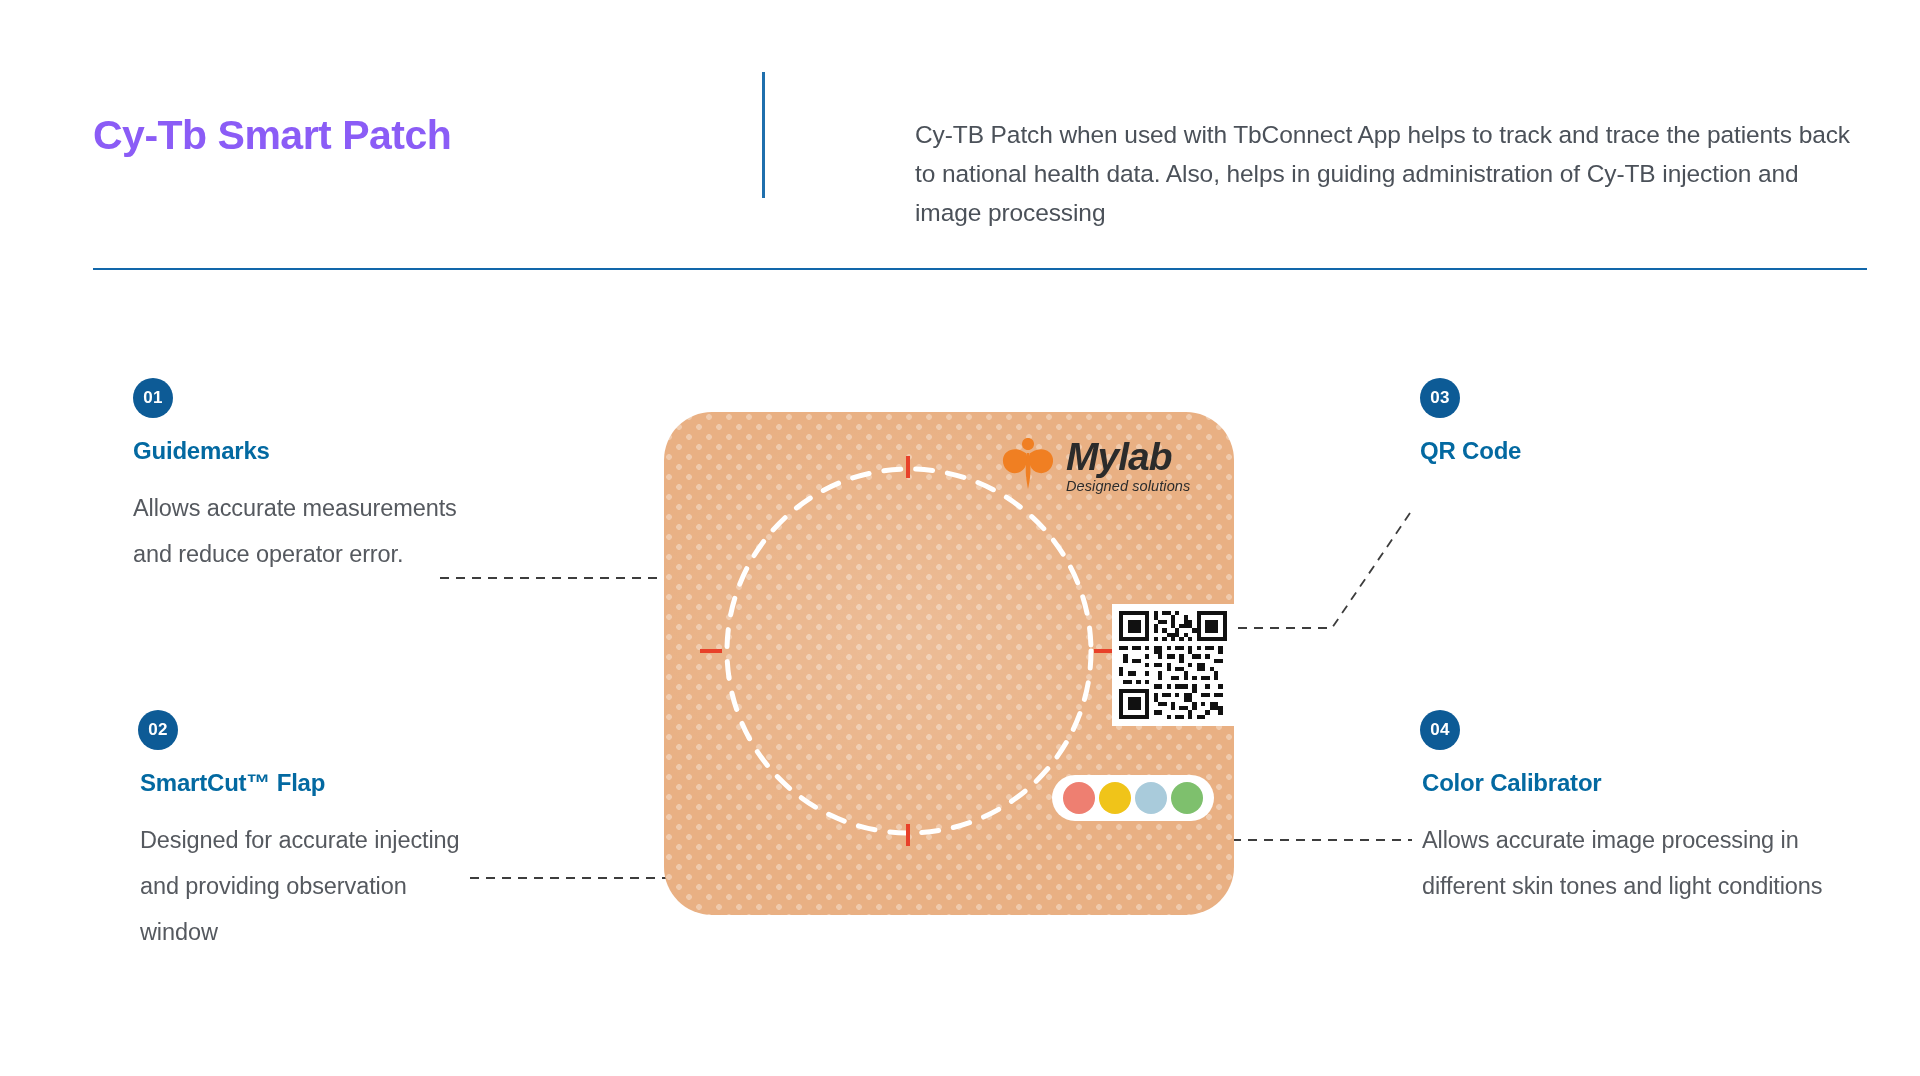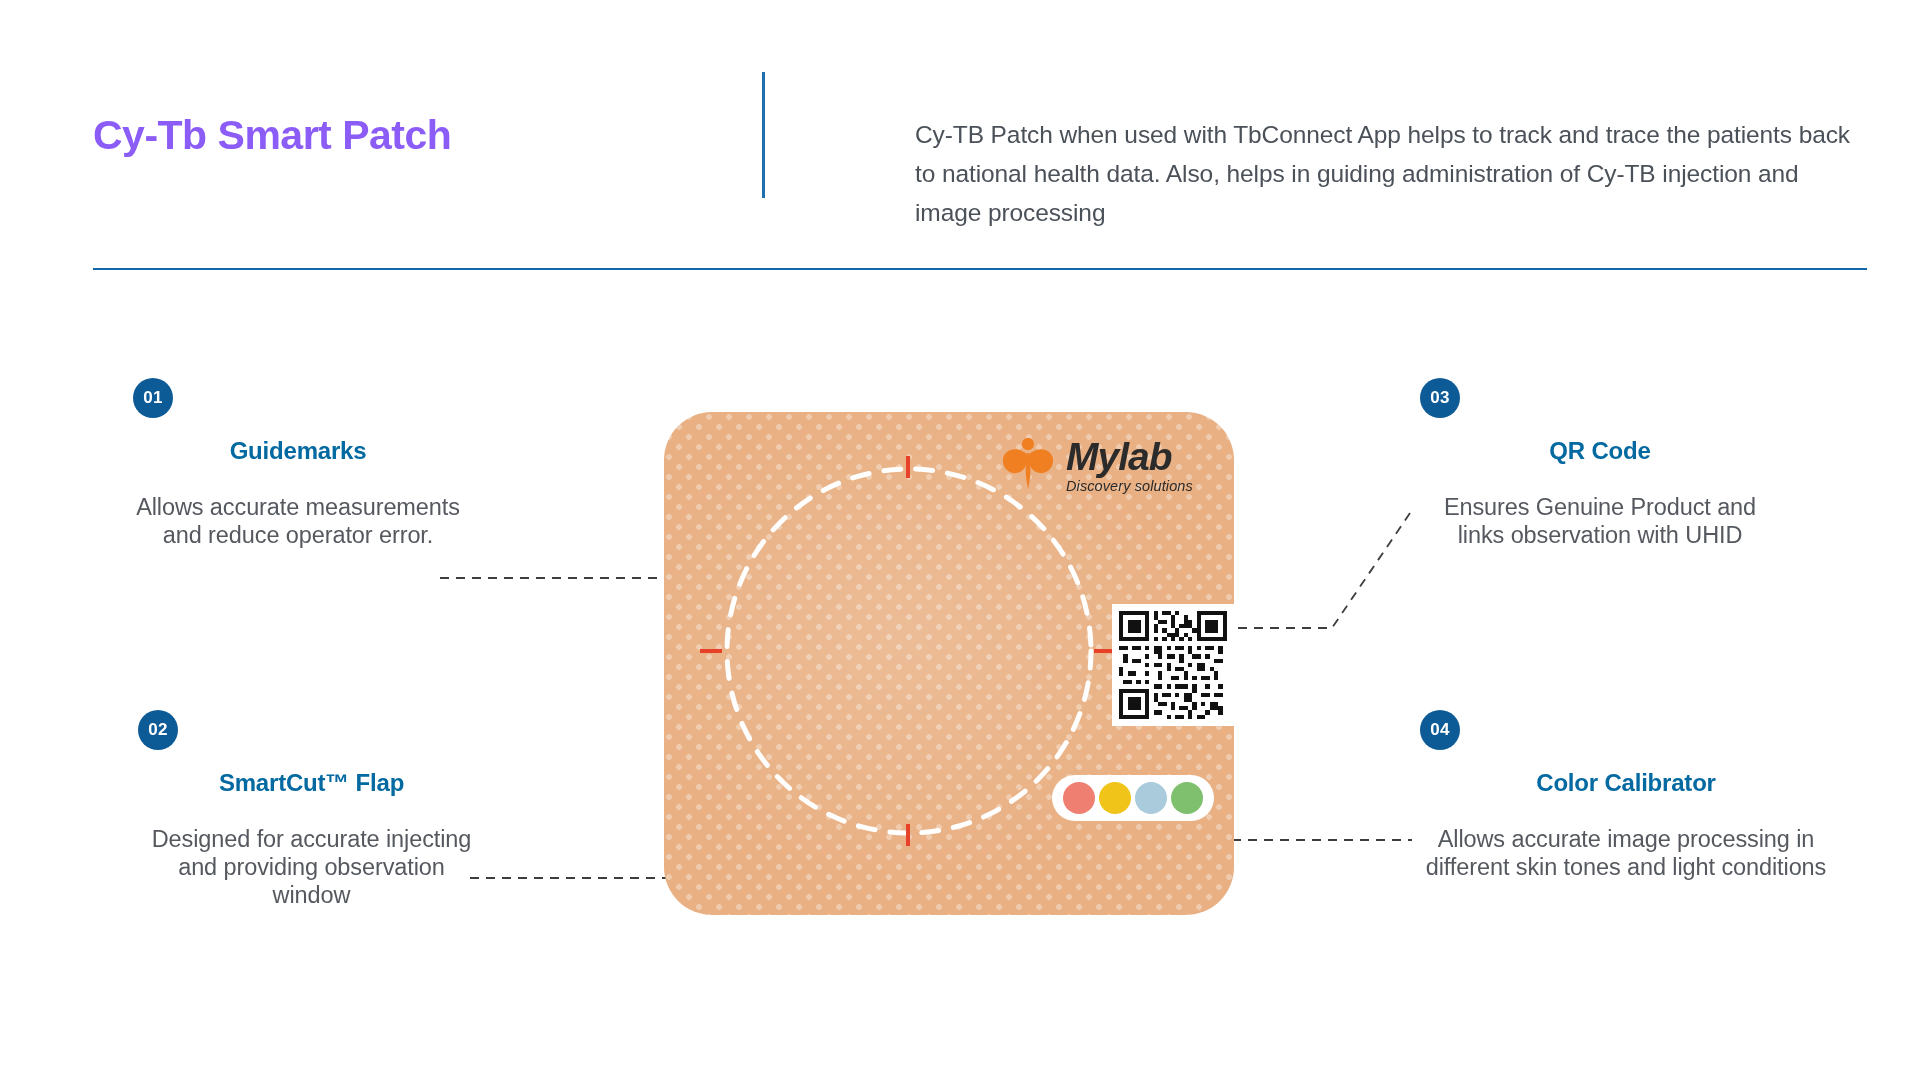--- a/index.html
+++ b/index.html
@@ -55,21 +55,21 @@
   .header-rule-horizontal {
     position: absolute;
     left: 93px;
     top: 268px;
     width: 1774px;
     height: 2px;
     background: #1267aa;
   }
 
   
-  .callout { position: absolute; text-align: center; }
+  .callout { position: absolute; }
 
   .badge {
     width: 40px;
     height: 40px;
     border-radius: 50%;
     background: #0d5b96;
     color: #ffffff;
     font-size: 17px;
     font-weight: bold;
     display: flex;
@@ -81,23 +81,23 @@
   .callout-title {
     margin-top: 19px;
     font-size: 24px;
     font-weight: bold;
     color: #0369a1;
     letter-spacing: -0.2px;
     white-space: nowrap;
   }
 
   .callout-body {
-    margin-top: 28px;
+    margin-top: 20px;
     font-size: 23.5px;
-    line-height: 28px;
+    line-height: 46px;
     color: #55595f;
     letter-spacing: -0.1px;
   }
 
   .callout-1 { left: 133px; top: 378px; width: 330px; }
   .callout-2 { left: 138px; top: 710px; width: 345px; }
   .callout-3 { left: 1420px; top: 378px; width: 360px; }
   .callout-4 { left: 1420px; top: 710px; width: 410px; }
 
   .callout-2 .callout-title,
@@ -243,21 +243,21 @@
 
     <div class="logo">
       <svg class="logo-mark" viewBox="0 0 54 62">
         <path d="M26 6 C29.5 6 32 8.6 32 12 C32 15.4 29.5 18 26 18 C22.5 18 20 15.4 20 12 C20 8.6 22.5 6 26 6 Z" fill="#f07f22"></path>
         <path d="M22 20 C13 14 2 18 1 27 C0 37 9 44 18 40 C25 36.8 26 27 24.5 21.5 Z" fill="#f07f22"></path>
         <path d="M30 20 C39 14 50 18 51 27 C52 37 43 44 34 40 C27 36.8 26 27 27.5 21.5 Z" fill="#f07f22"></path>
         <path d="M25 21 C25 21 23 33 24 44 C24.6 50 26 57 26 57 C26 57 27.6 50 28.2 44 C29.2 33 27 21 27 21 Z" fill="#f07f22"></path>
       </svg>
       <div class="logo-text">
         <div class="logo-word">Mylab</div>
-        <div class="logo-tag">Discovery solutions</div>
+        <div class="logo-tag">Designed solutions</div>
       </div>
     </div>
 
     <div class="qr-wrap">
       <svg viewBox="0 0 25 25" shape-rendering="crispEdges">
         <rect width="25" height="25" fill="#ffffff"></rect>
         <g fill="#111111">
 
           <rect x="0" y="0" width="7" height="1"></rect>
             <rect x="0" y="6" width="7" height="1"></rect>
@@ -382,21 +382,20 @@
 
   <div class="callout callout-2">
     <div class="badge">02</div>
     <div class="callout-title">SmartCut™ Flap</div>
     <div class="callout-body">Designed for accurate injecting and providing observation window</div>
   </div>
 
   <div class="callout callout-3">
     <div class="badge">03</div>
     <div class="callout-title">QR Code</div>
-    <div class="callout-body">Ensures Genuine Product and links observation with UHID</div>
   </div>
 
   <div class="callout callout-4">
     <div class="badge">04</div>
     <div class="callout-title">Color Calibrator</div>
     <div class="callout-body">Allows accurate image processing in different skin tones and light conditions</div>
   </div>
 
 </div>
 

